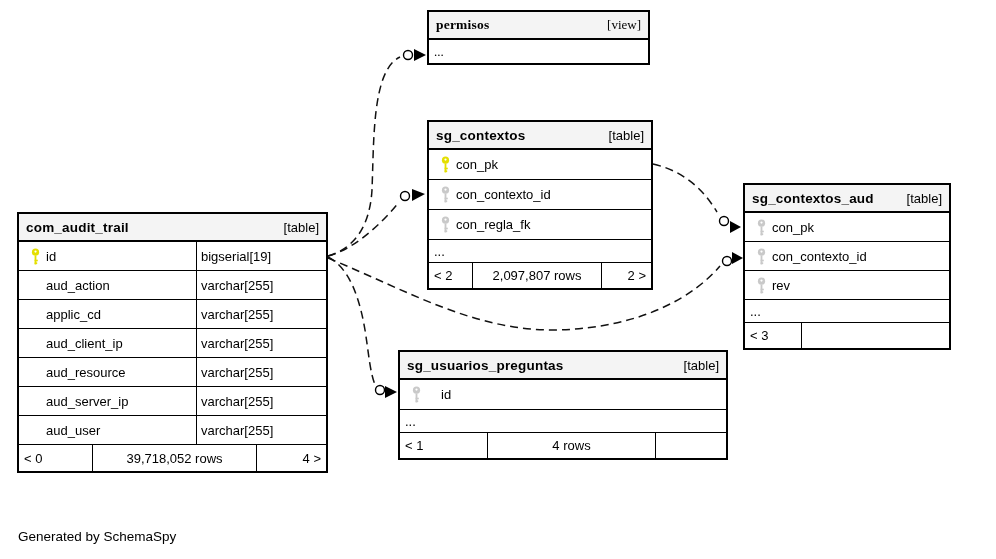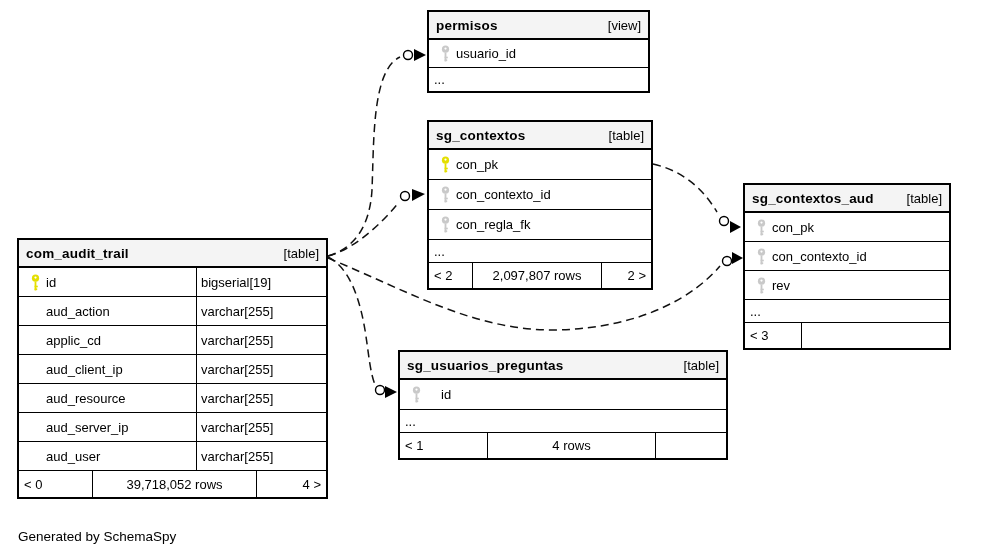--- a/index.html
+++ b/index.html
@@ -65,36 +65,24 @@
       <polygon class="relarrow" points="732,252 732,264 743,258"></polygon>
     </g>
 
     <g>
       <path class="rel" d="M 653,164 C 688,172 706,194 717,212"></path>
       <circle class="relnode" cx="724" cy="221" r="4.5"></circle>
       <polygon class="relarrow" points="730,221 730,233 741,227"></polygon>
     </g>
   </svg>
 
-  <div class="entity" style="left:427px;top:10px;width:223px;">
+  <div class="entity" style="left:427px;top:10px;width:223px;font-family:Liberation Serif, serif;">
     <div class="hdr">
       <span class="nm">permisos</span>
       <span class="kind">[view]</span>
-    </div>
-    <div class="row" style="height:28px;">
-      <span class="keyspot key-fk">
-        <svg width="11" height="17" viewBox="0 0 11 17">
-            <circle cx="5.5" cy="4.2" r="3.6" fill="currentColor"></circle>
-            <circle cx="5.5" cy="3.6" r="1.1" fill="#fff"></circle>
-            <rect x="4.6" y="7.5" width="1.8" height="9" fill="currentColor"></rect>
-            <rect x="4.6" y="11.7" width="3.2" height="1.6" fill="currentColor"></rect>
-            <rect x="4.6" y="14.4" width="2.6" height="1.6" fill="currentColor"></rect>
-          </svg>
-      </span>
-      <span class="colname">usuario_id</span>
     </div>
     <div class="row ellip">...</div>
   </div>
 
   <div class="entity" style="left:427px;top:120px;width:226px;">
     <div class="hdr">
       <span class="nm">sg_contextos</span>
       <span class="kind">[table]</span>
     </div>
     <div class="row" style="height:30px;">
@@ -182,21 +170,21 @@
       </span>
       <span class="colname">rev</span>
     </div>
     <div class="row ellip">...</div>
     <div class="foot">
       <span class="fc" style="width:57px;">&lt; 3</span>
       <span class="fc r" style="width:37px;"></span>
     </div>
   </div>
 
-  <div class="entity" style="left:17px;top:212px;width:311px;margin-top:26px;">
+  <div class="entity" style="left:17px;top:212px;width:311px;">
     <div class="hdr">
       <span class="nm">com_audit_trail</span>
       <span class="kind">[table]</span>
     </div>
     <div class="row">
       <span class="namecell">
         <span class="keyspot key-pk">
           <svg width="11" height="17" viewBox="0 0 11 17">
               <circle cx="5.5" cy="4.2" r="3.6" fill="currentColor"></circle>
               <circle cx="5.5" cy="3.6" r="1.1" fill="#fff"></circle>

